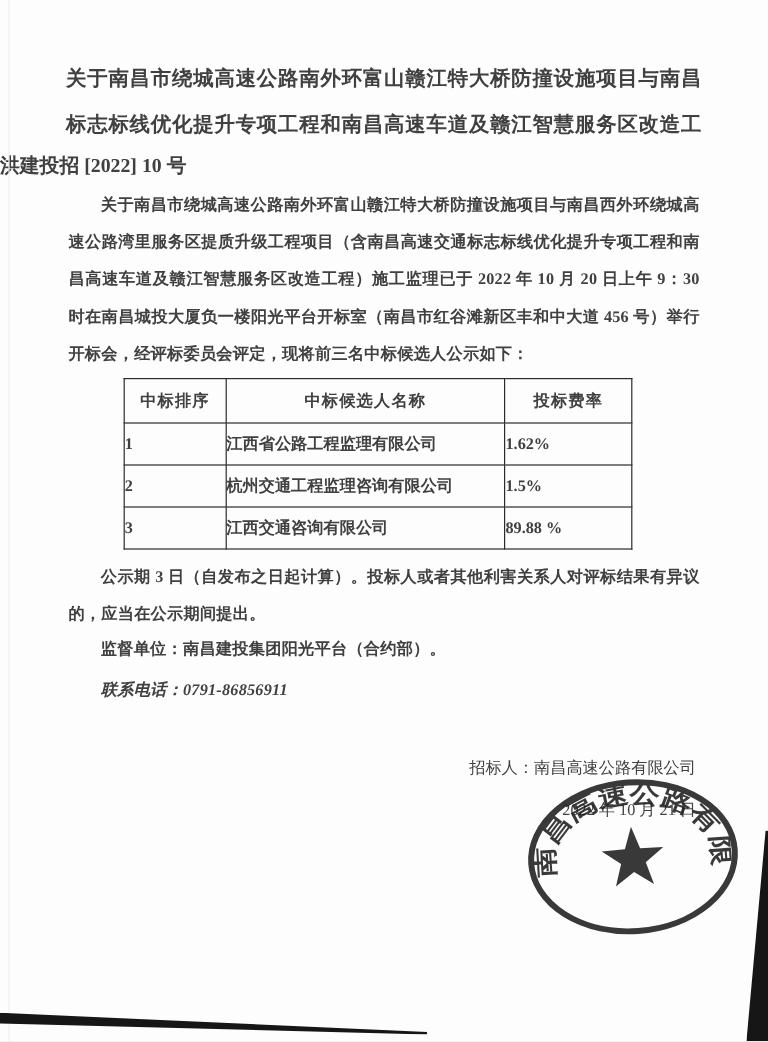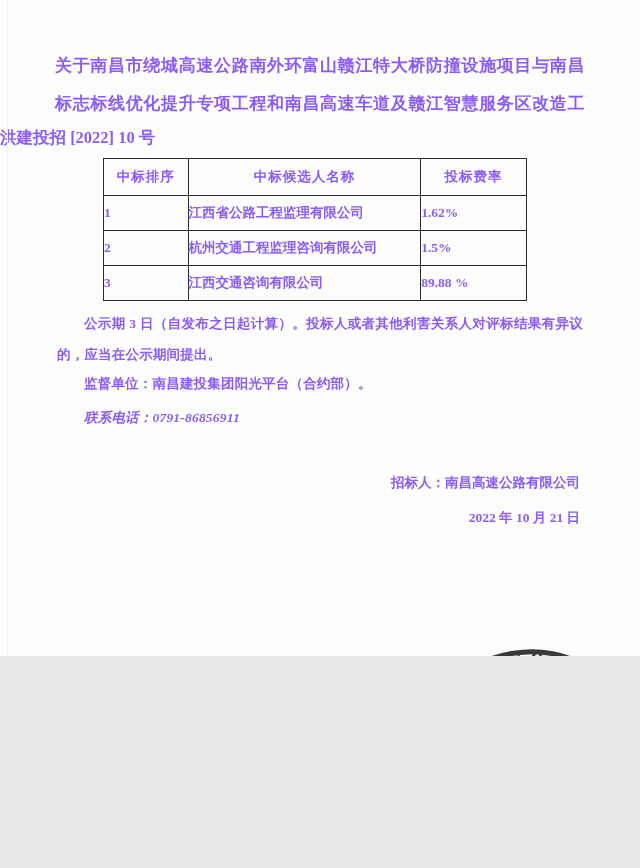--- a/index.html
+++ b/index.html
@@ -1,23 +1,23 @@
 <!DOCTYPE html>
 <html><head>
 <meta charset="utf-8">
 <style>
   html,body{margin:0;padding:0;background:#e8e8e8;}
   .page{
     position:relative;
-    width:640px;height:656px;
+    width:640px;height:868px;
     margin:0 auto;
     background:#fdfdfd;
     overflow:hidden;
     font-family:"Liberation Serif","DejaVu Serif",serif;
-    color:#8b5cf6;
+    color:#404040;
   }
   .faint-edge{position:absolute;left:7px;top:0;width:1px;height:100%;background:#f1f1f1;}
   .title{margin:47px 55px 0;font-size:17px;font-weight:700;line-height:38px;letter-spacing:.5px;}
   .title-line{white-space:nowrap;}
   .title-line.just{text-align:justify;text-align-last:justify;white-space:normal;}
   .title-line.center{text-align:center;}
   .doc-number{text-align:left;font-size:16.5px;font-weight:700;line-height:30px;}
   .para{
     margin:2px 57px 0;
     font-size:13.5px;font-weight:600;
@@ -42,21 +42,21 @@
     padding:0;
   }
   table.candidates th{height:36px;font-weight:700;letter-spacing:1px;}
   table.candidates td{height:34px;font-weight:600;}
   .col-rank{width:20%;}
   .col-name{width:55%;}
   .col-rate{width:25%;}
   .footer{
     margin:37px 60px 0 0;
     text-align:right;
-    font-size:13.5px;font-weight:700;
+    font-size:13.5px;font-weight:400;
   }
   .footer .bidder{line-height:28px;}
   .footer .date{line-height:28px;margin-top:7px;}
   .seal{
     position:absolute;left:430px;top:640px;
     width:195px;height:148px;
     transform:rotate(-4deg);
     opacity:.88;
     pointer-events:none;
   }
@@ -75,20 +75,21 @@
 
 <div class="page">
   <div class="faint-edge"></div>
 
   <div class="title">
     <div class="title-line just">关于南昌市绕城高速公路南外环富山赣江特大桥防撞设施项目与南昌</div>
     <div class="title-line just">标志标线优化提升专项工程和南昌高速车道及赣江智慧服务区改造工</div>
   </div>
   <div class="doc-number">洪建投招 [2022] 10 号</div>
 
+  <p class="para indent">关于南昌市绕城高速公路南外环富山赣江特大桥防撞设施项目与南昌西外环绕城高速公路湾里服务区提质升级工程项目（含南昌高速交通标志标线优化提升专项工程和南昌高速车道及赣江智慧服务区改造工程）施工监理已于 2022 年 10 月 20 日上午 9：30 时在南昌城投大厦负一楼阳光平台开标室（南昌市红谷滩新区丰和中大道 456 号）举行开标会，经评标委员会评定，现将前三名中标候选人公示如下：</p>
 
   <table class="candidates">
     <colgroup>
       <col class="col-rank">
         <col class="col-name">
         <col class="col-rate">
     </colgroup>
     <thead>
       <tr>
         <th>中标排序</th>

